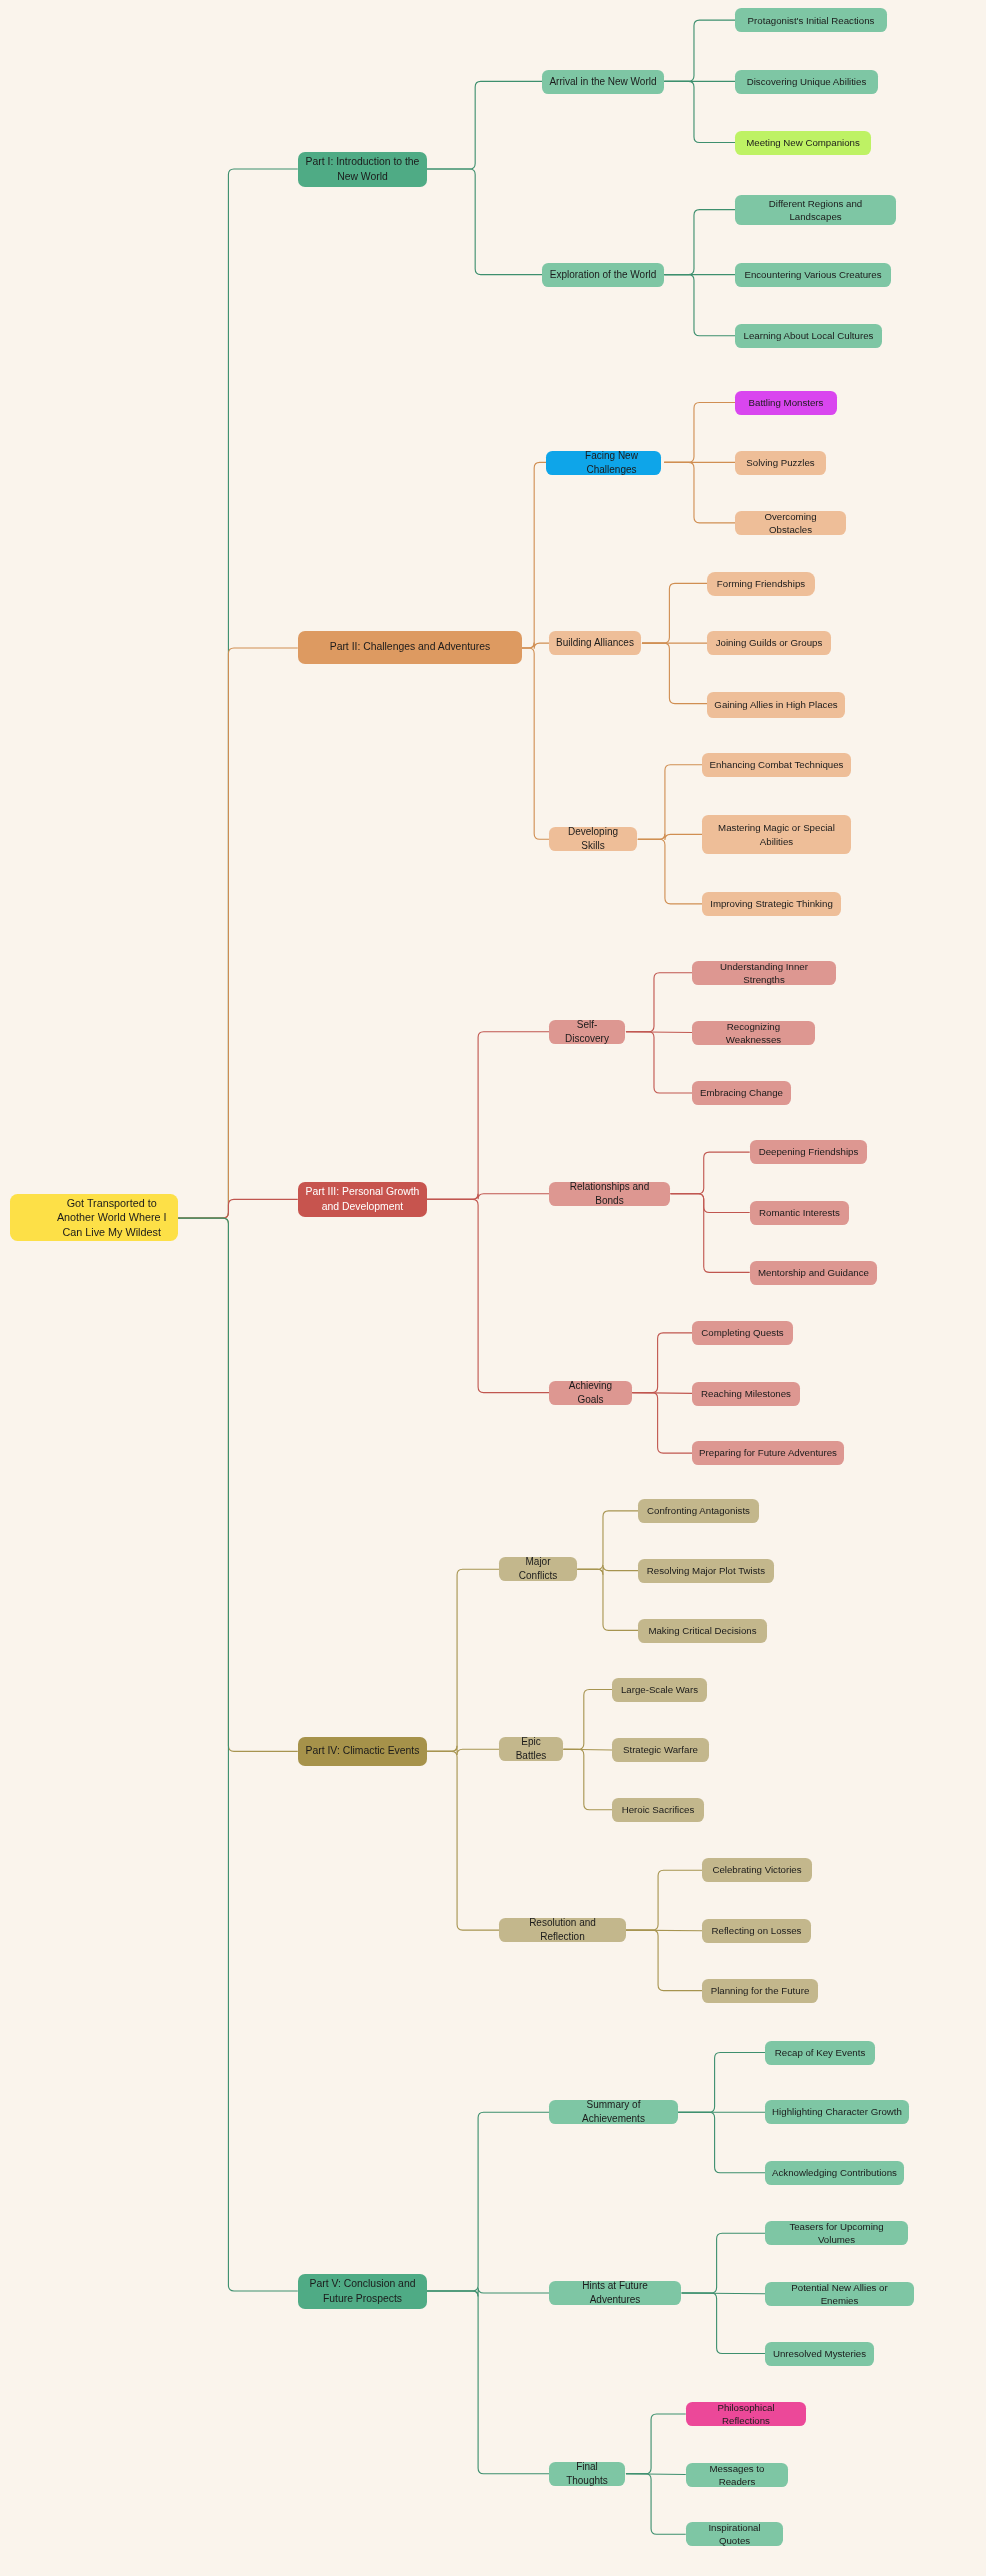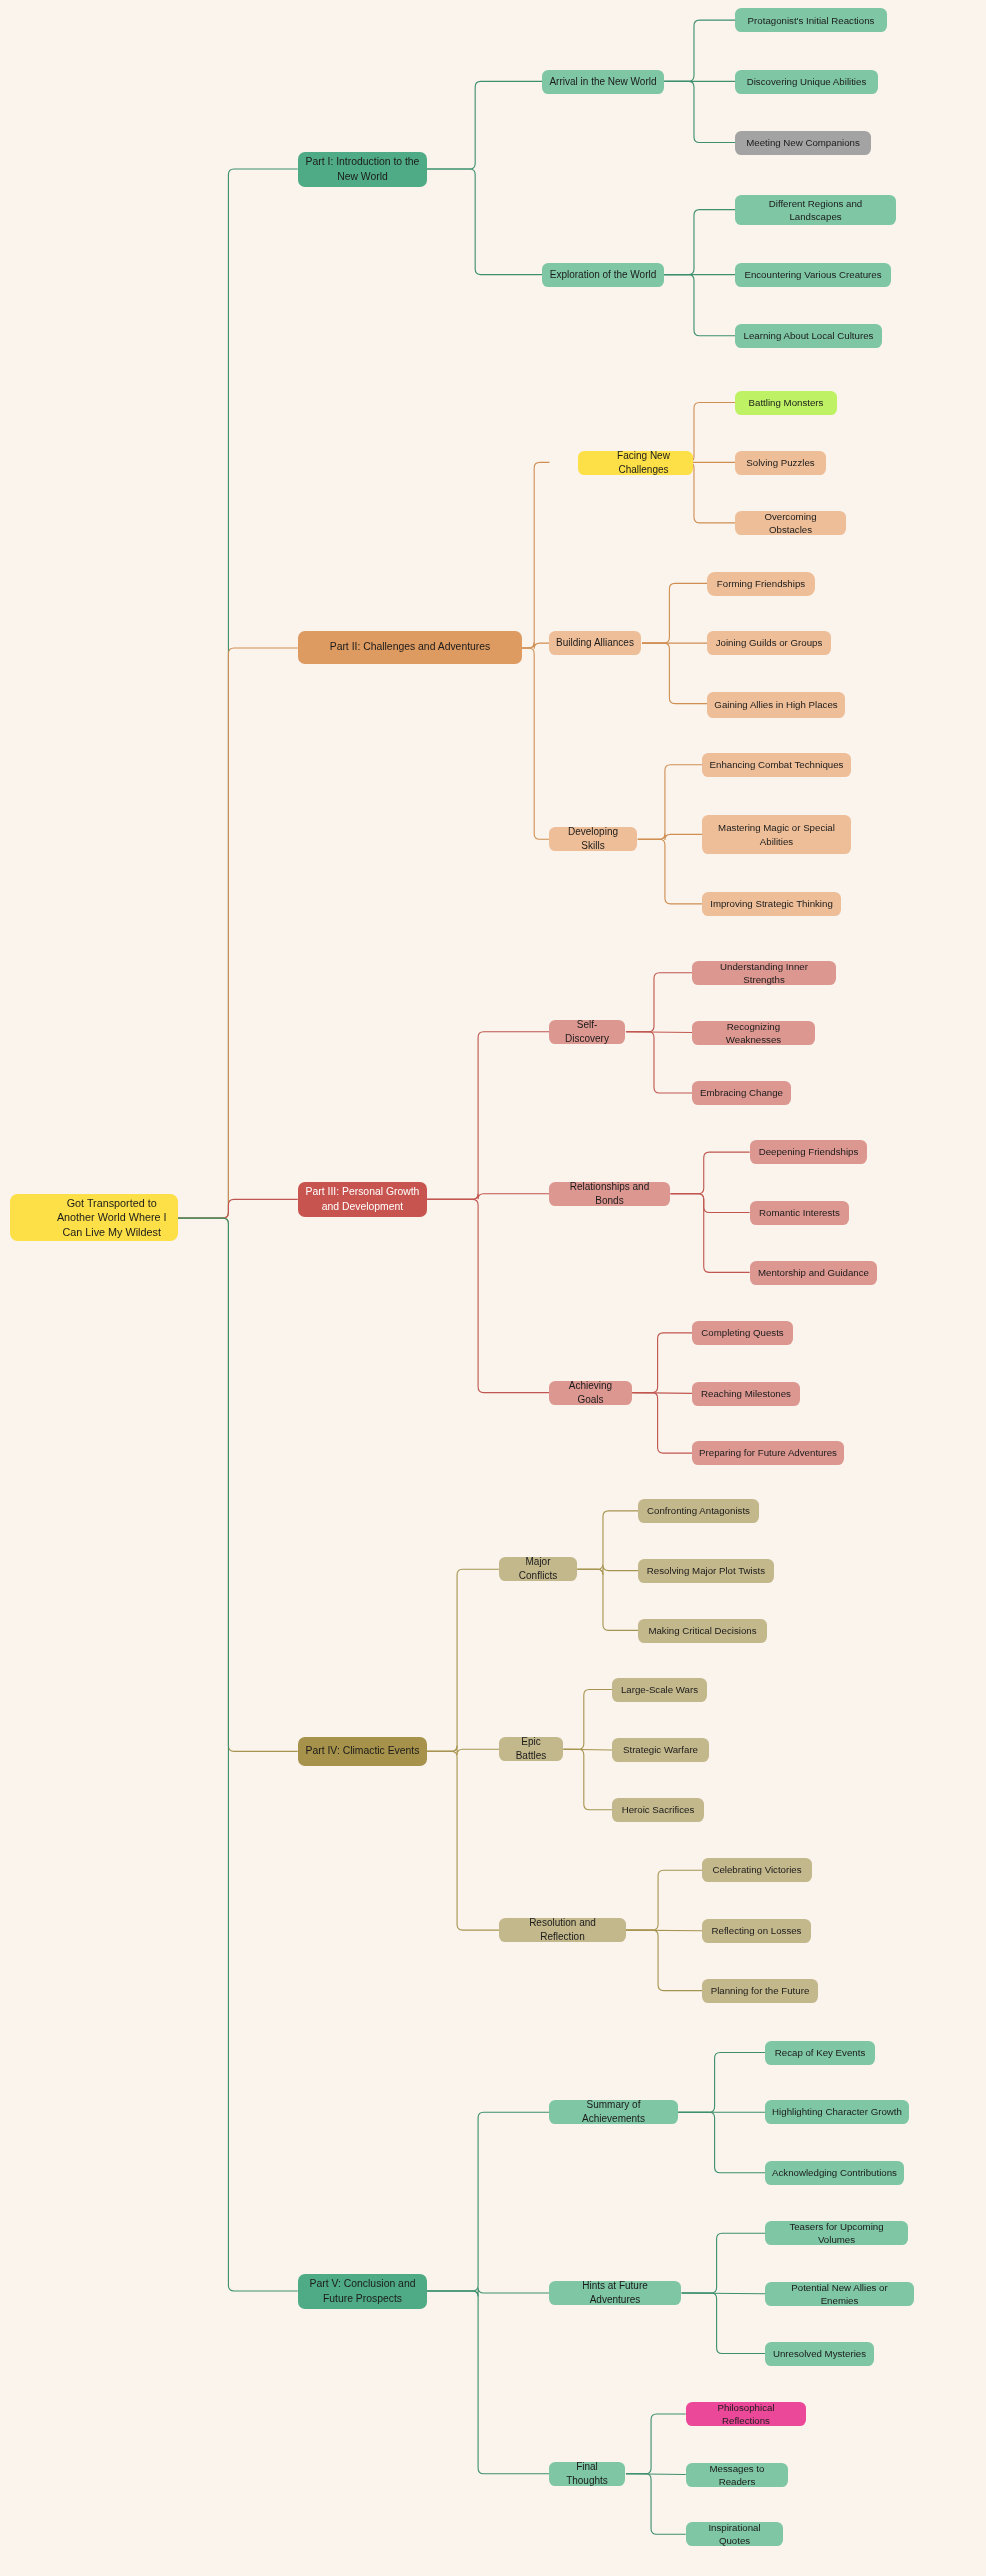--- a/index.html
+++ b/index.html
@@ -129,42 +129,42 @@
       </div>
       <div class="node level2" style="left: 542px; top: 70px; width: 122px; height: 23.6px; background: rgb(126, 198, 164); color: rgb(27, 27, 27);">
         <span class="label">Arrival in the New World</span>
       </div>
       <div class="node level3" style="left: 735px; top: 8.3px; width: 152px; height: 23.6px; background: rgb(126, 198, 164); color: rgb(27, 27, 27);">
         <span class="label">Protagonist's Initial Reactions</span>
       </div>
       <div class="node level3" style="left: 735px; top: 70px; width: 143px; height: 23.6px; background: rgb(126, 198, 164); color: rgb(27, 27, 27);">
         <span class="label">Discovering Unique Abilities</span>
       </div>
-      <div class="node level3" style="left: 735px; top: 131px; width: 136px; height: 23.6px; background: #a3a3a3; color: rgb(27, 27, 27);">
+      <div class="node level3" style="left: 735px; top: 131px; width: 136px; height: 23.6px; background: #bef264; color: rgb(27, 27, 27);">
         <span class="label">Meeting New Companions</span>
       </div>
       <div class="node level2" style="left: 542px; top: 263px; width: 122px; height: 23.6px; background: rgb(126, 198, 164); color: rgb(27, 27, 27);">
         <span class="label">Exploration of the World</span>
       </div>
       <div class="node level3" style="left: 735px; top: 195px; width: 161px; height: 30px; background: rgb(126, 198, 164); color: rgb(27, 27, 27);">
         <span class="label">Different Regions and Landscapes</span>
       </div>
       <div class="node level3" style="left: 735px; top: 263px; width: 156px; height: 23.6px; background: rgb(126, 198, 164); color: rgb(27, 27, 27);">
         <span class="label">Encountering Various Creatures</span>
       </div>
       <div class="node level3" style="left: 735px; top: 324px; width: 147px; height: 23.6px; background: rgb(126, 198, 164); color: rgb(27, 27, 27);">
         <span class="label">Learning About Local Cultures</span>
       </div>
       <div class="node level1" style="left: 298px; top: 631px; width: 224px; height: 33px; background: rgb(221, 154, 97); color: rgb(27, 27, 27);">
         <span class="label">Part II: Challenges and Adventures</span>
       </div>
-      <div class="node level2" style="left: 578px; top: 451px; width: 115px; height: 23.6px; background: #fde047; color: rgb(27, 27, 27); padding-left: 23px;">
+      <div class="node level2" style="left: 546px; top: 451px; width: 115px; height: 23.6px; background: #0ea5e9; color: rgb(27, 27, 27); padding-left: 23px;">
         <span class="label">Facing New Challenges</span>
       </div>
-      <div class="node level3" style="left: 735px; top: 391px; width: 102px; height: 23.6px; background: #bef264; color: rgb(27, 27, 27);">
+      <div class="node level3" style="left: 735px; top: 391px; width: 102px; height: 23.6px; background: #d946ef; color: rgb(27, 27, 27);">
         <span class="label">Battling Monsters</span>
       </div>
       <div class="node level3" style="left: 735px; top: 451px; width: 91px; height: 23.6px; background: rgb(238, 190, 152); color: rgb(27, 27, 27);">
         <span class="label">Solving Puzzles</span>
       </div>
       <div class="node level3" style="left: 735px; top: 511px; width: 111px; height: 23.6px; background: rgb(238, 190, 152); color: rgb(27, 27, 27);">
         <span class="label">Overcoming Obstacles</span>
       </div>
       <div class="node level2" style="left: 549px; top: 631px; width: 92px; height: 23.6px; background: rgb(238, 190, 152); color: rgb(27, 27, 27);">
         <span class="label">Building Alliances</span>

